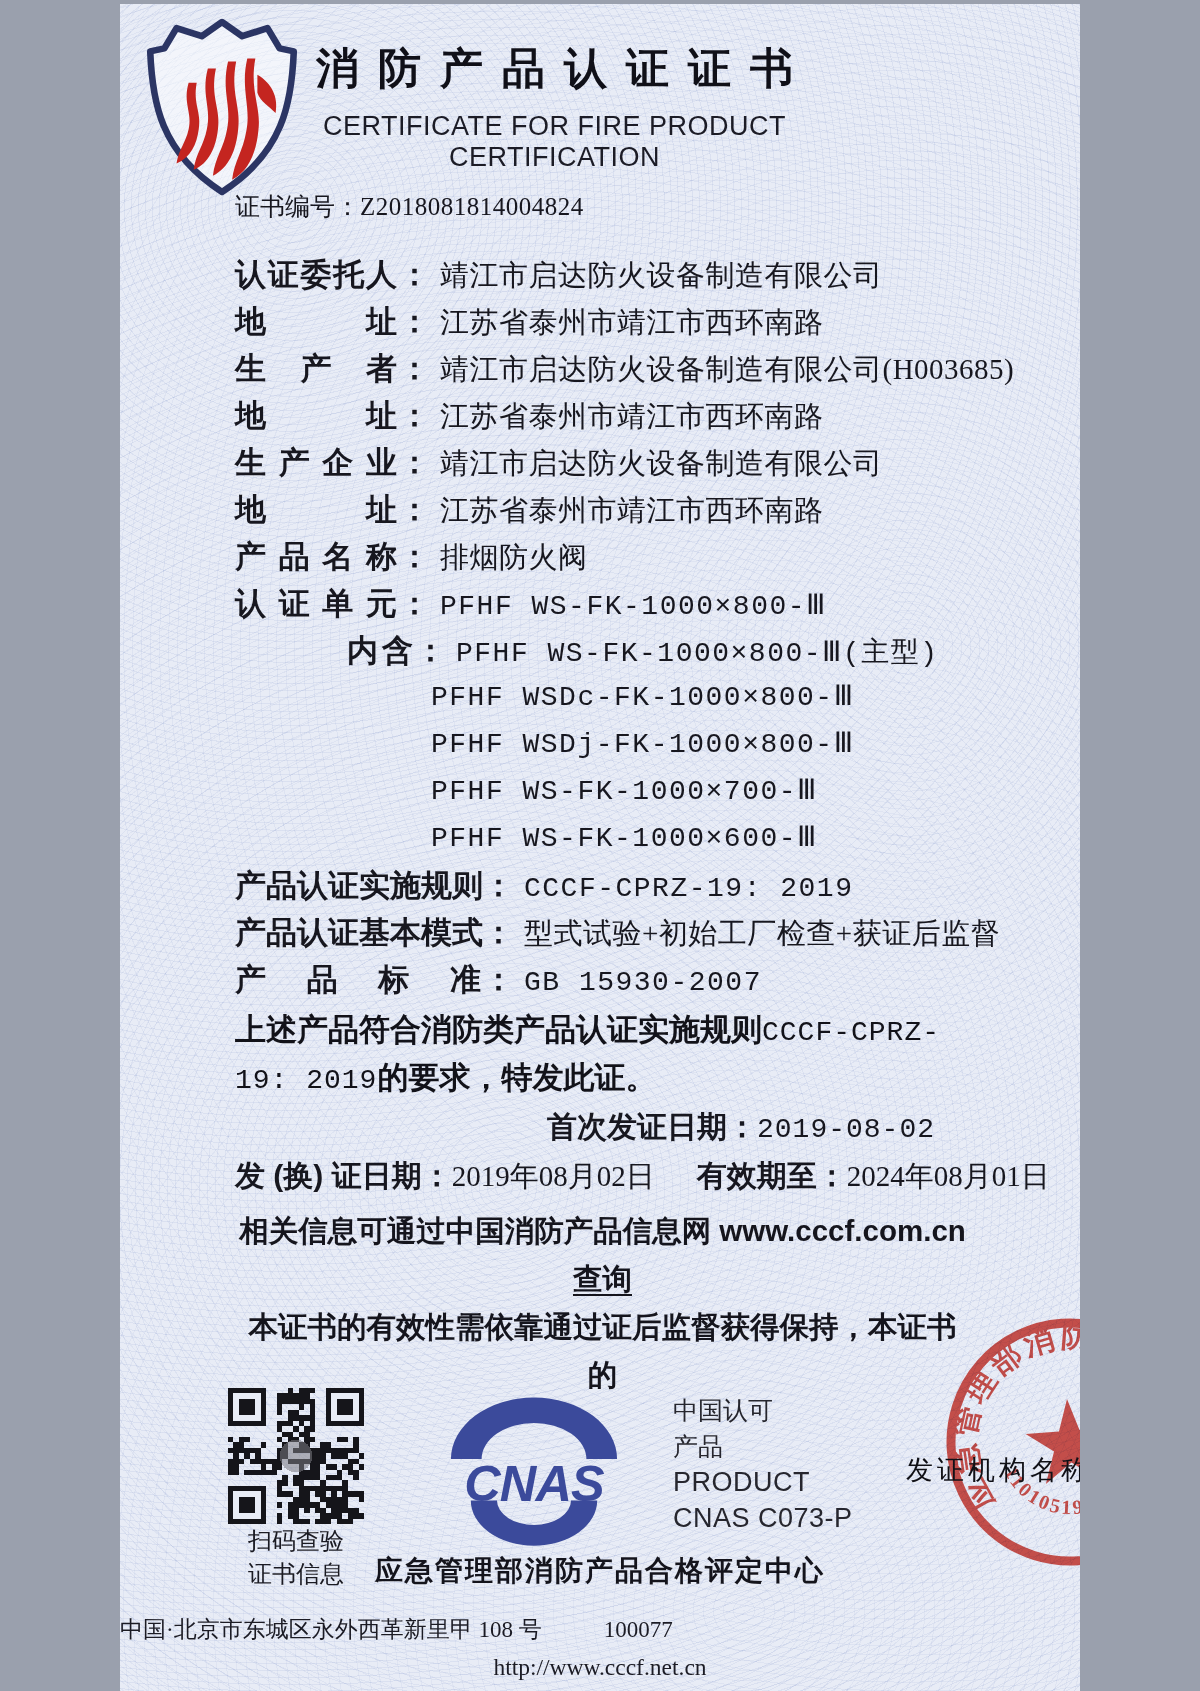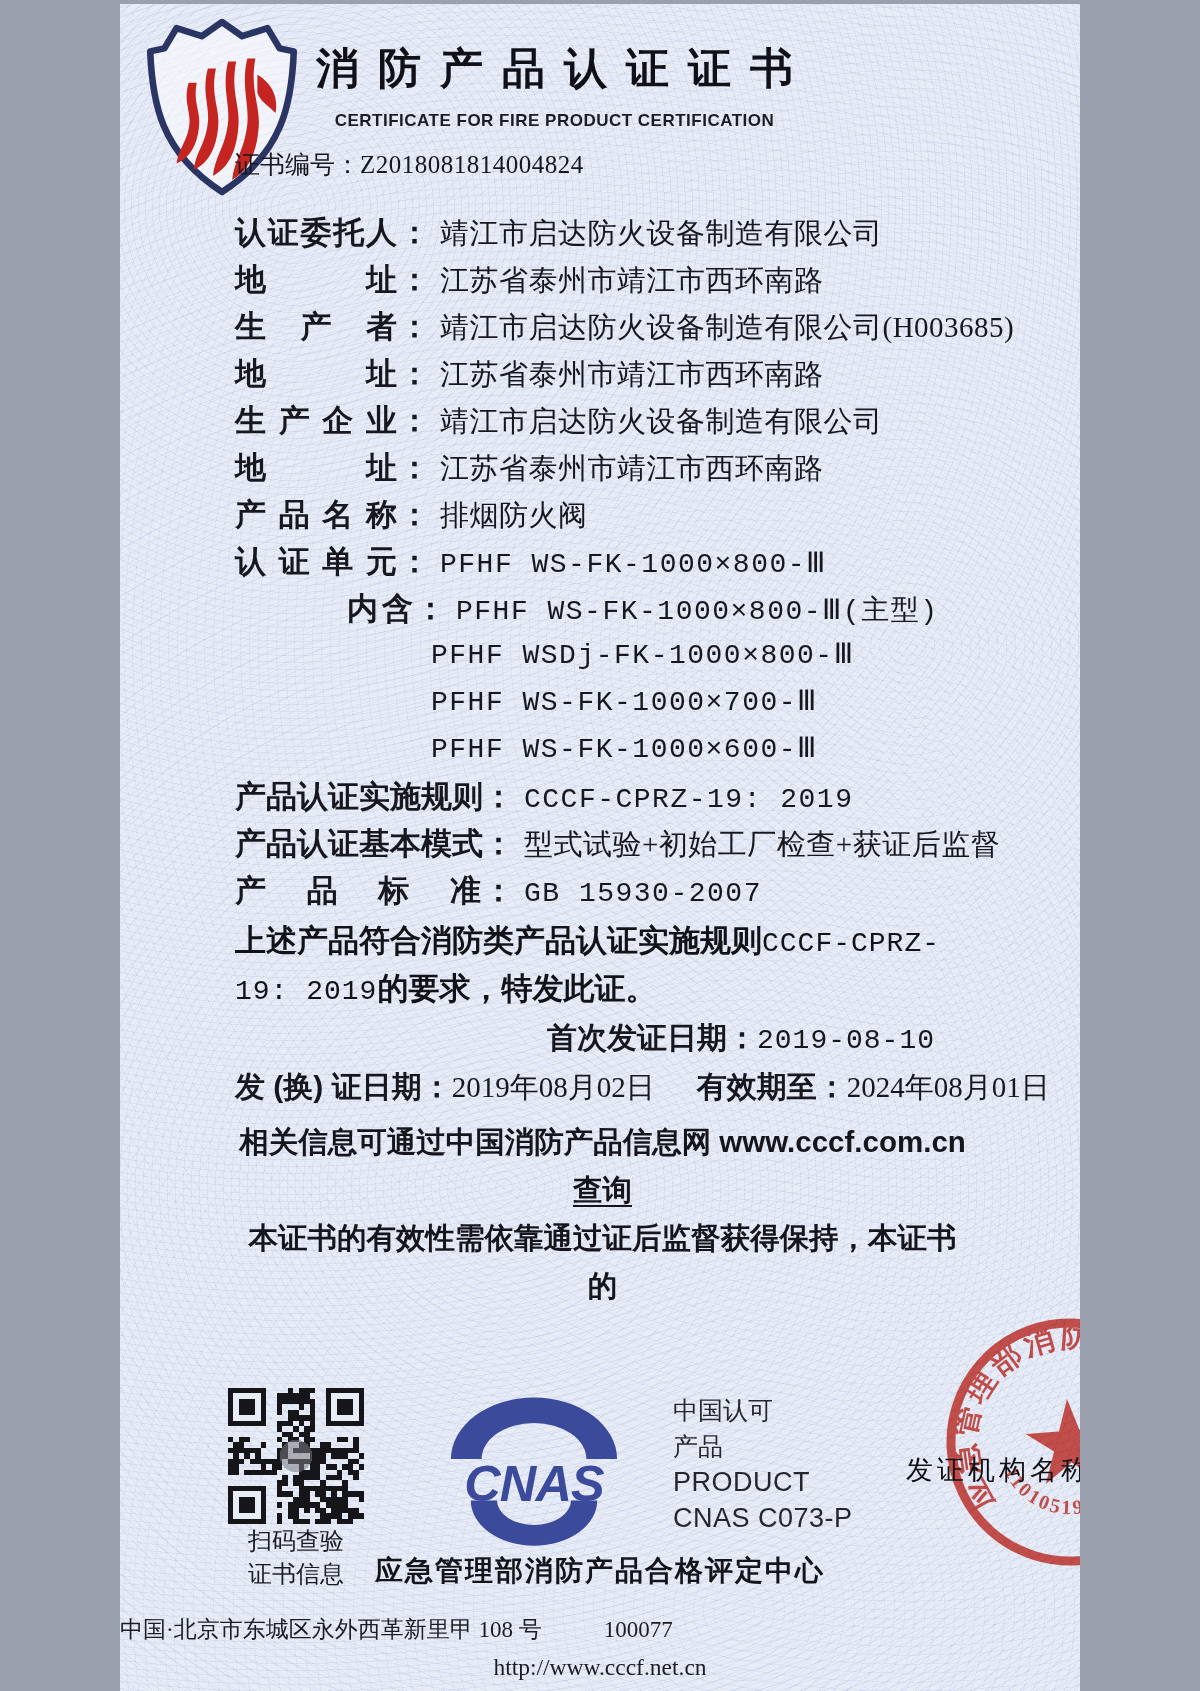--- a/index.html
+++ b/index.html
@@ -10,21 +10,21 @@
     background-image:
       repeating-radial-gradient(circle at 18% 12%, rgba(98,122,188,0.10) 0 1px, rgba(0,0,0,0) 1px 7px),
       repeating-radial-gradient(circle at 82% 38%, rgba(98,122,188,0.08) 0 1px, rgba(0,0,0,0) 1px 9px),
       repeating-radial-gradient(circle at 40% 70%, rgba(98,122,188,0.09) 0 1px, rgba(0,0,0,0) 1px 8px),
       repeating-radial-gradient(circle at 65% 95%, rgba(98,122,188,0.07) 0 1px, rgba(0,0,0,0) 1px 10px);
   }
   .content{position:absolute;inset:0;padding:0 110px 0 115px;}
   .logo{position:absolute;left:26px;top:12px;width:152px;height:182px;}
   .titles{text-align:center;padding-right:96px;}
   .title-cn{margin:36px 0 0;font-size:43px;font-weight:700;letter-spacing:19px;padding-left:19px;color:#101018;}
-  .title-en{margin-top:13px;font-size:17px;font-weight:700;letter-spacing:.5px;color:#1c1c26;}
+  .title-en{margin-top:13px;font-size:27px;font-weight:400;letter-spacing:.5px;color:#1c1c26;}
   .cert-no{margin-top:17px;text-align:left;padding-right:6px;font-size:25px;}
   .cert-no .lbl{font-weight:500;}
   .cert-no .num{font-family:"Liberation Serif",serif;letter-spacing:.5px;}
   .fields{margin-top:28px;}
   .frow{height:47px;line-height:47px;white-space:nowrap;}
   .flabel{font-weight:700;font-size:31px;display:inline-block;text-align:justify;text-align-last:justify;vertical-align:baseline;}
   .colon{font-weight:700;font-size:31px;margin:0 10px 0 2px;}
   .w5 .flabel{width:162px;}
   .w8 .flabel{width:246px;}
   .inner{padding-left:112px;}
@@ -116,20 +116,23 @@
   </div>
 
   <div class="frow w5 mono">
     <span class="flabel">认证单元</span><span class="colon">：</span><span class="fvalue">PFHF WS-FK-1000×800-Ⅲ</span>
   </div>
 
   <div class="frow inner mono">
     <span class="flabel">内含</span><span class="colon">：</span><span class="fvalue">PFHF WS-FK-1000×800-Ⅲ(主型)</span>
   </div>
 
+  <div class="frow cont mono">
+    <span class="fvalue">PFHF WSDc-FK-1000×800-Ⅲ</span>
+  </div>
 
   <div class="frow cont mono">
     <span class="fvalue">PFHF WSDj-FK-1000×800-Ⅲ</span>
   </div>
 
   <div class="frow cont mono">
     <span class="fvalue">PFHF WS-FK-1000×700-Ⅲ</span>
   </div>
 
   <div class="frow cont mono">
@@ -147,21 +150,21 @@
   <div class="frow w8 mono">
     <span class="flabel">产品标准</span><span class="colon">：</span><span class="fvalue">GB 15930-2007</span>
   </div>
 </div>
 
     <div class="statement">
       <span>上述产品符合消防类产品认证实施规则</span><span class="latin">CCCF-CPRZ-19: 2019</span><span>的要求，特发此证。</span>
     </div>
 
     <div class="first-issue">
-      <span class="dlabel">首次发证日期：</span><span class="dvalue">2019-08-10</span>
+      <span class="dlabel">首次发证日期：</span><span class="dvalue">2019-08-02</span>
     </div>
 
     <div class="issue-row">
       <span class="dlabel">发 (换) 证日期：</span><span class="dvalue">2019年08月02日</span><span class="gap"></span><span class="dlabel">有效期至：</span><span class="dvalue">2024年08月01日</span>
     </div>
 
     <div class="notes">
       <div>
         <span>相关信息可通过中国消防产品信息网 www.cccf.com.cn </span><span class="u">查询</span>
       </div>

